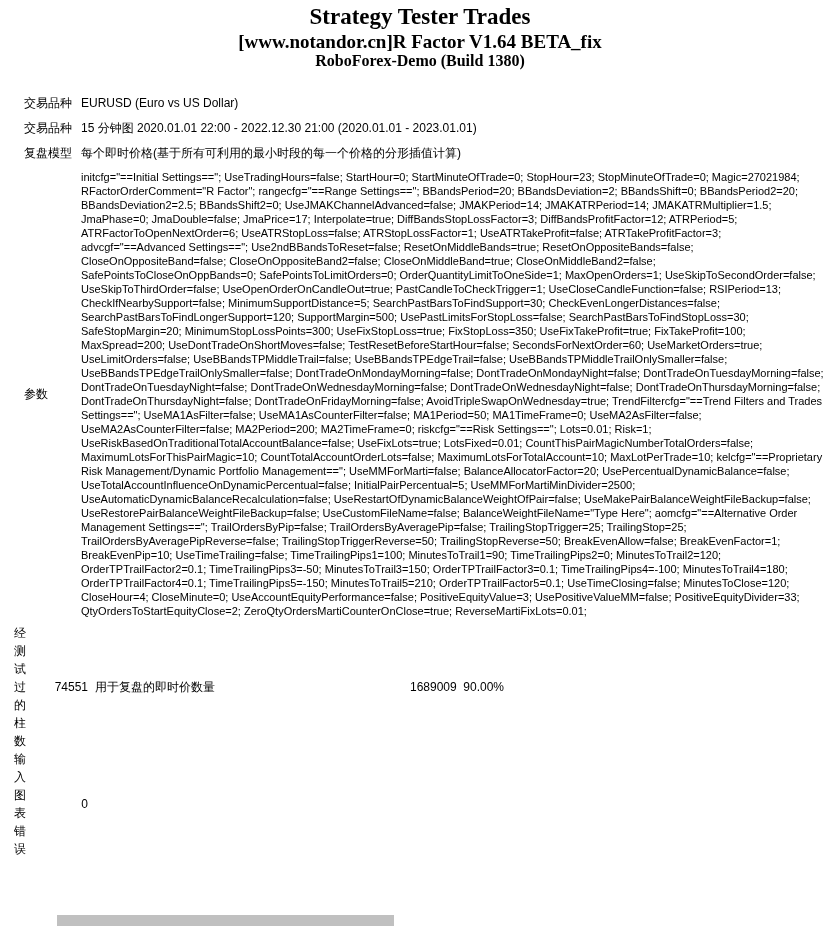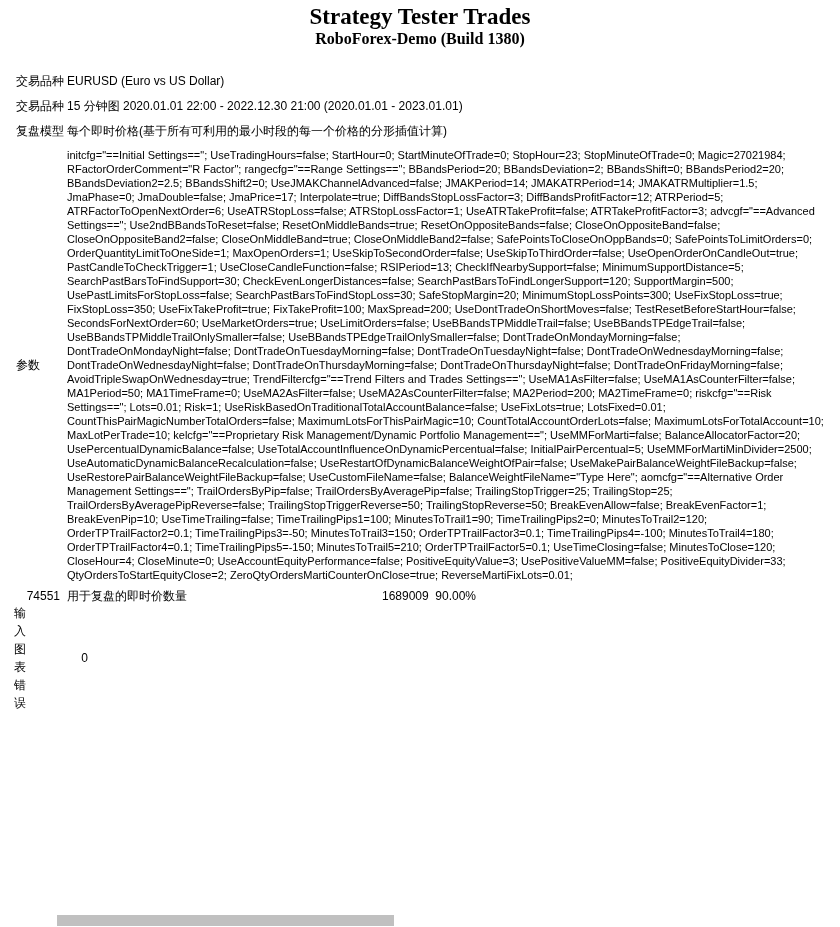--- a/index.html
+++ b/index.html
@@ -8,21 +8,21 @@
     background:#ffffff; color:#000000;
     font-family:"Liberation Sans", sans-serif;
   }
   header { text-align:center; padding-top:3px; }
   .t1 { font-family:"Liberation Serif", serif; font-weight:bold; font-size:23px; line-height:28px; }
   .t2 { font-family:"Liberation Serif", serif; font-weight:bold; font-size:19px; line-height:22px; }
   .t3 { font-family:"Liberation Serif", serif; font-weight:bold; font-size:16px; line-height:16px; }
 
   .info { margin-top:26px; }
   .info-row { display:flex; margin-bottom:9px; font-size:12px; line-height:16px; }
-  .info-label { width:67px; padding-left:16px; box-sizing:border-box; white-space:nowrap; flex:none;font-family:Liberation Serif, serif; }
+  .info-label { width:81px; padding-left:24px; box-sizing:border-box; white-space:nowrap; flex:none;font-family:Liberation Serif, serif; }
   .info-value { flex:1; padding-right:15px; }
   .params-row { align-items:center; margin-bottom:6px; }
   .params { font-size:11px; line-height:14px; word-wrap:break-word; }
 
   .stats { margin-top:4px; }
   .stats-row { display:flex; align-items:center; font-size:12px; line-height:16px; }
   .vlabel {
     width:28px; padding-left:14px; box-sizing:border-box; flex:none;
     word-break:break-all; line-height:18px; align-self:flex-start;
   }
@@ -39,20 +39,21 @@
     background:#c0c0c0;
   }
 </style>
 </head>
 <body>
 
 <div>
 
   <header>
     <div class="t1">Strategy Tester Trades</div>
+    <div class="t2">[www.notandor.cn]R Factor V1.64 BETA_fix</div>
     <div class="t3">RoboForex-Demo (Build 1380)</div>
   </header>
 
   <section class="info">
     <div class="info-row">
       <div class="info-label">交易品种</div>
       <div class="info-value">EURUSD (Euro vs US Dollar)</div>
     </div>
     <div class="info-row">
       <div class="info-label">交易品种</div>
@@ -63,20 +64,21 @@
       <div class="info-value">每个即时价格(基于所有可利用的最小时段的每一个价格的分形插值计算)</div>
     </div>
     <div class="info-row params-row">
       <div class="info-label">参数</div>
       <div class="info-value params">initcfg="==Initial Settings=="; UseTradingHours=false; StartHour=0; StartMinuteOfTrade=0; StopHour=23; StopMinuteOfTrade=0; Magic=27021984; RFactorOrderComment="R Factor"; rangecfg="==Range Settings=="; BBandsPeriod=20; BBandsDeviation=2; BBandsShift=0; BBandsPeriod2=20; BBandsDeviation2=2.5; BBandsShift2=0; UseJMAKChannelAdvanced=false; JMAKPeriod=14; JMAKATRPeriod=14; JMAKATRMultiplier=1.5; JmaPhase=0; JmaDouble=false; JmaPrice=17; Interpolate=true; DiffBandsStopLossFactor=3; DiffBandsProfitFactor=12; ATRPeriod=5; ATRFactorToOpenNextOrder=6; UseATRStopLoss=false; ATRStopLossFactor=1; UseATRTakeProfit=false; ATRTakeProfitFactor=3; advcgf="==Advanced Settings=="; Use2ndBBandsToReset=false; ResetOnMiddleBands=true; ResetOnOppositeBands=false; CloseOnOppositeBand=false; CloseOnOppositeBand2=false; CloseOnMiddleBand=true; CloseOnMiddleBand2=false; SafePointsToCloseOnOppBands=0; SafePointsToLimitOrders=0; OrderQuantityLimitToOneSide=1; MaxOpenOrders=1; UseSkipToSecondOrder=false; UseSkipToThirdOrder=false; UseOpenOrderOnCandleOut=true; PastCandleToCheckTrigger=1; UseCloseCandleFunction=false; RSIPeriod=13; CheckIfNearbySupport=false; MinimumSupportDistance=5; SearchPastBarsToFindSupport=30; CheckEvenLongerDistances=false; SearchPastBarsToFindLongerSupport=120; SupportMargin=500; UsePastLimitsForStopLoss=false; SearchPastBarsToFindStopLoss=30; SafeStopMargin=20; MinimumStopLossPoints=300; UseFixStopLoss=true; FixStopLoss=350; UseFixTakeProfit=true; FixTakeProfit=100; MaxSpread=200; UseDontTradeOnShortMoves=false; TestResetBeforeStartHour=false; SecondsForNextOrder=60; UseMarketOrders=true; UseLimitOrders=false; UseBBandsTPMiddleTrail=false; UseBBandsTPEdgeTrail=false; UseBBandsTPMiddleTrailOnlySmaller=false; UseBBandsTPEdgeTrailOnlySmaller=false; DontTradeOnMondayMorning=false; DontTradeOnMondayNight=false; DontTradeOnTuesdayMorning=false; DontTradeOnTuesdayNight=false; DontTradeOnWednesdayMorning=false; DontTradeOnWednesdayNight=false; DontTradeOnThursdayMorning=false; DontTradeOnThursdayNight=false; DontTradeOnFridayMorning=false; AvoidTripleSwapOnWednesday=true; TrendFiltercfg="==Trend Filters and Trades Settings=="; UseMA1AsFilter=false; UseMA1AsCounterFilter=false; MA1Period=50; MA1TimeFrame=0; UseMA2AsFilter=false; UseMA2AsCounterFilter=false; MA2Period=200; MA2TimeFrame=0; riskcfg="==Risk Settings=="; Lots=0.01; Risk=1; UseRiskBasedOnTraditionalTotalAccountBalance=false; UseFixLots=true; LotsFixed=0.01; CountThisPairMagicNumberTotalOrders=false; MaximumLotsForThisPairMagic=10; CountTotalAccountOrderLots=false; MaximumLotsForTotalAccount=10; MaxLotPerTrade=10; kelcfg="==Proprietary Risk Management/Dynamic Portfolio Management=="; UseMMForMarti=false; BalanceAllocatorFactor=20; UsePercentualDynamicBalance=false; UseTotalAccountInfluenceOnDynamicPercentual=false; InitialPairPercentual=5; UseMMForMartiMinDivider=2500; UseAutomaticDynamicBalanceRecalculation=false; UseRestartOfDynamicBalanceWeightOfPair=false; UseMakePairBalanceWeightFileBackup=false; UseRestorePairBalanceWeightFileBackup=false; UseCustomFileName=false; BalanceWeightFileName="Type Here"; aomcfg="==Alternative Order Management Settings=="; TrailOrdersByPip=false; TrailOrdersByAveragePip=false; TrailingStopTrigger=25; TrailingStop=25; TrailOrdersByAveragePipReverse=false; TrailingStopTriggerReverse=50; TrailingStopReverse=50; BreakEvenAllow=false; BreakEvenFactor=1; BreakEvenPip=10; UseTimeTrailing=false; TimeTrailingPips1=100; MinutesToTrail1=90; TimeTrailingPips2=0; MinutesToTrail2=120; OrderTPTrailFactor2=0.1; TimeTrailingPips3=-50; MinutesToTrail3=150; OrderTPTrailFactor3=0.1; TimeTrailingPips4=-100; MinutesToTrail4=180; OrderTPTrailFactor4=0.1; TimeTrailingPips5=-150; MinutesToTrail5=210; OrderTPTrailFactor5=0.1; UseTimeClosing=false; MinutesToClose=120; CloseHour=4; CloseMinute=0; UseAccountEquityPerformance=false; PositiveEquityValue=3; UsePositiveValueMM=false; PositiveEquityDivider=33; QtyOrdersToStartEquityClose=2; ZeroQtyOrdersMartiCounterOnClose=true; ReverseMartiFixLots=0.01;</div>
     </div>
   </section>
 
   <section class="stats">
     <div class="stats-row">
+      <div class="vlabel">经测试过的柱数</div>
       <div class="num n1">74551</div>
       <div class="desc d1">用于复盘的即时价数量</div>
       <div class="num n2">1689009</div>
       <div class="num n3">90.00%</div>
     </div>
     <div class="stats-row">
       <div class="vlabel">输入图表错误</div>
       <div class="num n1">0</div>
       <div class="dflex"></div>
     </div>

